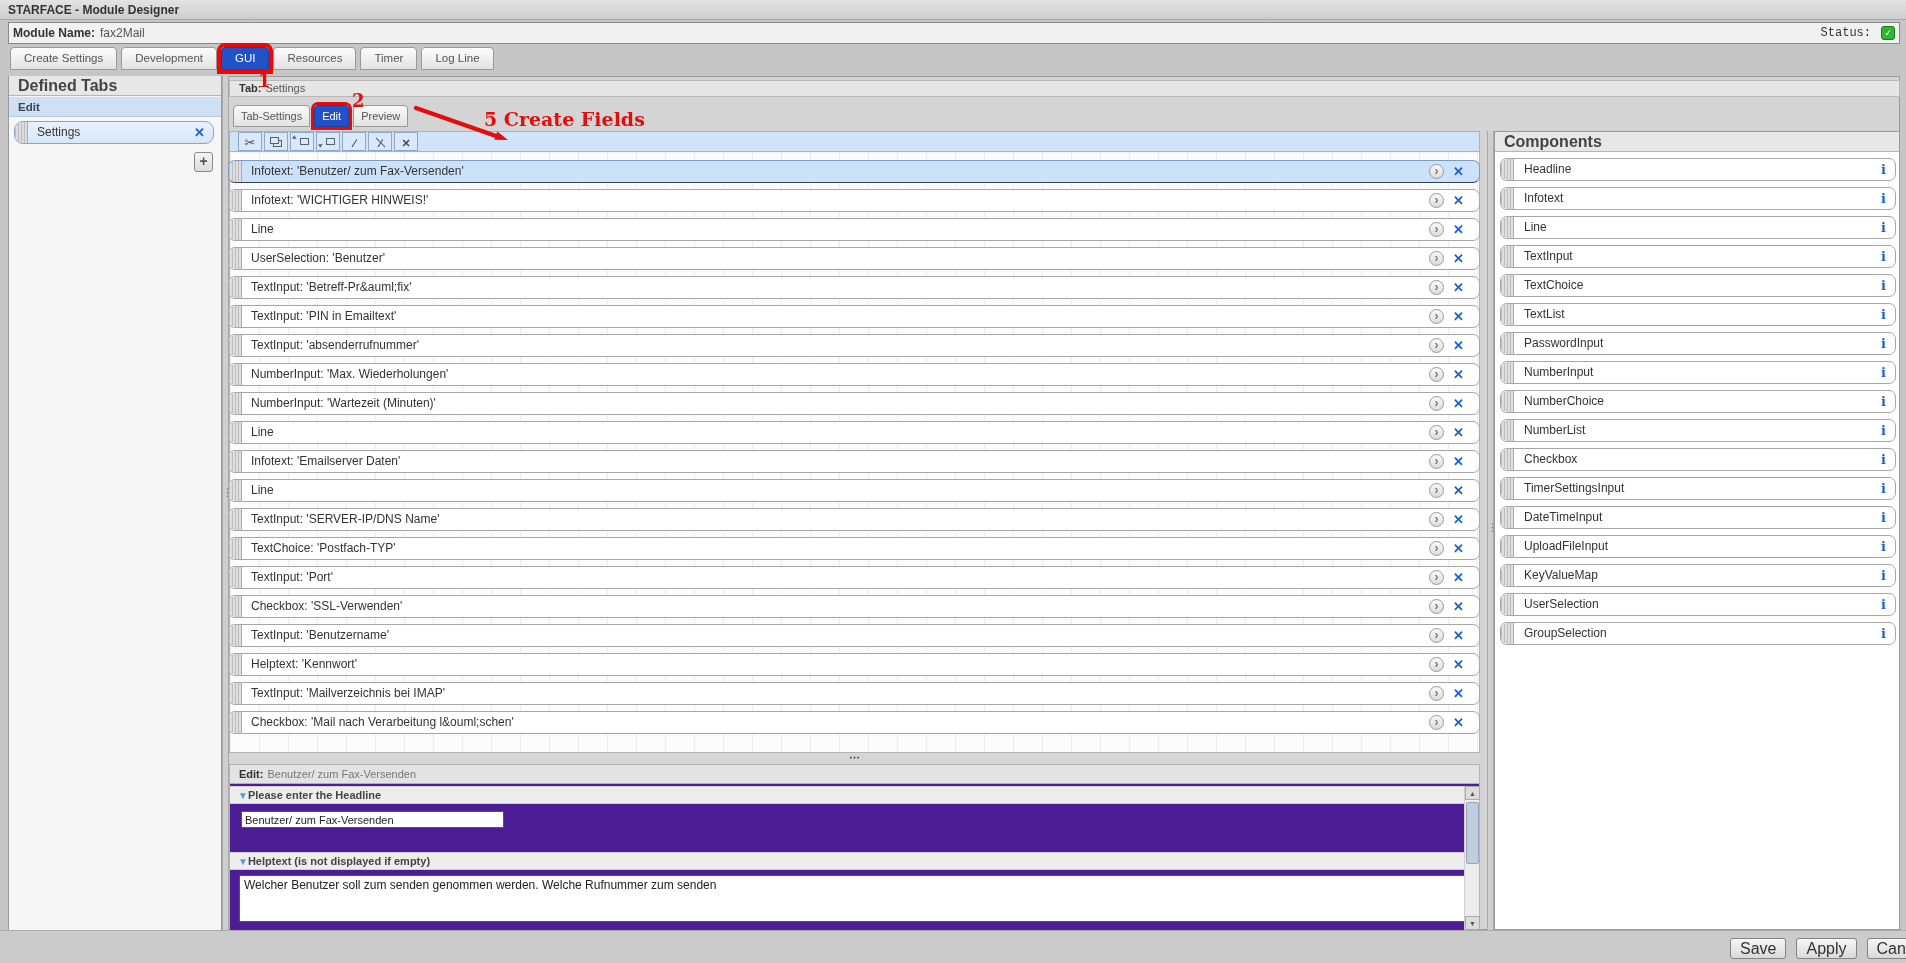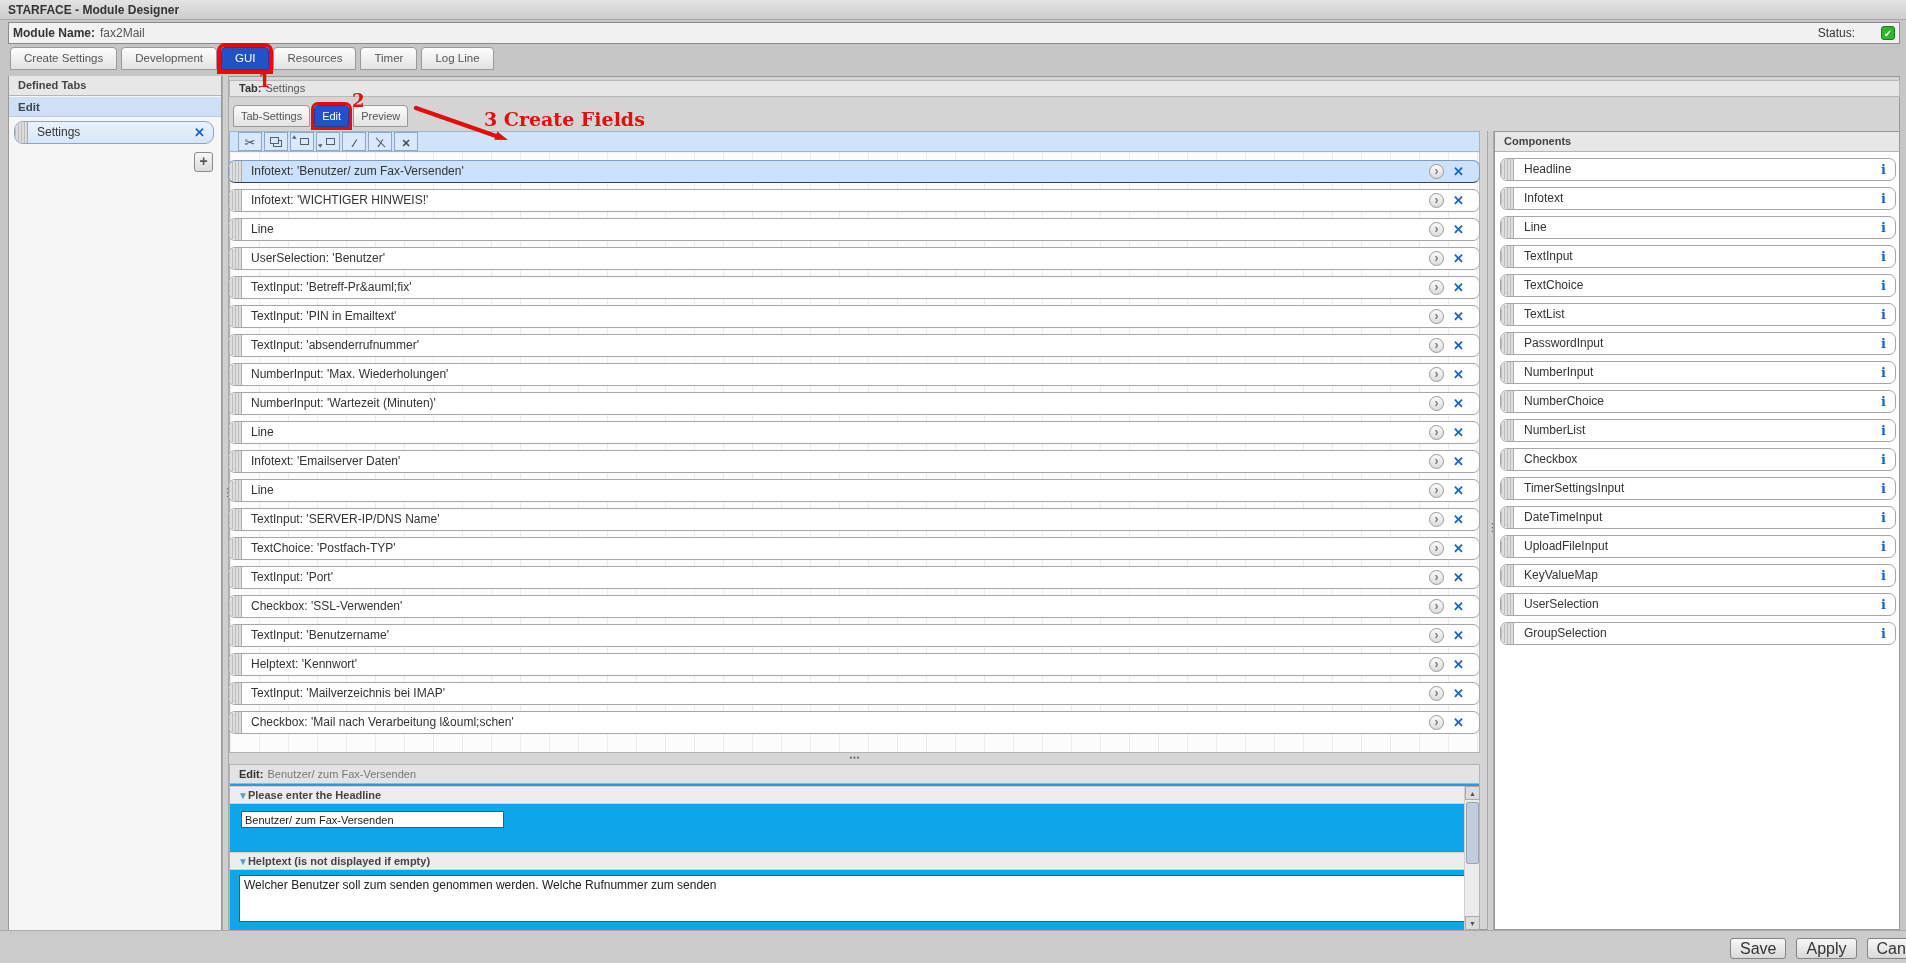--- a/index.html
+++ b/index.html
@@ -8,39 +8,39 @@
 
   
   .titlebar { position:absolute; left:0; top:0; width:1906px; height:20px;
     background:linear-gradient(#e3e3e3,#cdcdcd); border-bottom:1px solid #a8a8a8;
     font-size:12px; font-weight:bold; color:#333; line-height:20px; padding-left:8px; }
   .modulebar { position:absolute; left:8px; top:22px; width:1892px; height:22px;
     background:#f1f1f1; border:1px solid #8a8a8a; display:flex; align-items:center;
     font-size:12px; color:#333; padding:0 4px; }
   .modulebar .lbl { font-weight:bold; margin-right:5px; }
   .modulebar .val { color:#555; }
-  .status-wrap { margin-left:auto; display:flex; align-items:center; gap:26px; }
+  .status-wrap { margin-left:auto; display:flex; align-items:center; gap:10px;font-family:Liberation Mono, monospace; }
   .status-check { width:14px; height:14px; background:#2fb52f; border:1px solid #1d7a1d;
     border-radius:3px; color:#fff; font-size:10px; font-weight:bold; text-align:center; line-height:13px; }
   .status-check::before { content:"✓"; }
 
   .main-tabs { position:absolute; left:10px; top:47px; height:23px; display:flex; gap:4px; }
   .main-tab { height:23px; padding:0 13px; background:linear-gradient(#fdfdfd,#e2e2e2);
     border:1px solid #999; border-radius:4px 4px 0 0; font-size:11.5px; color:#555;
     line-height:21px; cursor:default; white-space:nowrap; }
   .main-tab.active { background:#2252c8; border-color:#1c3f9e; color:#fff;
     outline:4px solid #ee0707; outline-offset:0px; }
   .main-tab.active span { color:#fff; }
 
   
   .content-bg { position:absolute; left:8px; top:76px; width:1892px; height:854px;
     background:#d4d4d4; border:1px solid #9a9a9a; }
 
   .panel-header { background:#e7e7e7; border-bottom:1px solid #b5b5b5;
-    font-size:11px; font-weight:bold; color:#444; line-height:19px; padding-left:9px; }
+    font-size:16px; font-weight:bold; color:#444; line-height:19px; padding-left:9px; }
 
   
   .left-panel { position:absolute; left:8px; top:76px; width:214px; height:854px;
     background:#f6f6f6; border-right:1px solid #999; border-left:1px solid #9a9a9a; }
   .left-panel .panel-header { height:20px; }
   .defined-edit-row { position:absolute; left:0; top:21px; width:100%; height:20px;
     background:#cfe0f5; border-bottom:1px solid #b9cbe0; font-size:11.5px; font-weight:bold;
     color:#3a4656; line-height:20px; padding-left:9px; }
   .tab-pill-list { position:absolute; left:5px; top:45px; width:200px; display:flex; flex-direction:column; gap:6px; }
   .pill { display:flex; align-items:stretch; height:23px; background:linear-gradient(#eaf2fb,#d6e6f8);
@@ -119,21 +119,21 @@
   .chev::before { content:"›"; }
   .row-x { font-size:13px; }
 
   
   .splitter { position:absolute; left:229px; top:752px; width:1251px; height:13px;
     background:#d6d6d6; border-top:1px solid #b2b2b2; border-bottom:1px solid #b2b2b2;
     text-align:center; color:#444; font-size:11px; line-height:9px; font-weight:bold; }
   .splitter::before { content:"⋯"; }
 
   
-  .edit-region { position:absolute; left:229px; top:765px; width:1251px; height:165px; background:#0ea5e9;
+  .edit-region { position:absolute; left:229px; top:765px; width:1251px; height:165px; background:#4c1d95;
     border-left:1px solid #b5b5b5; border-right:1px solid #b5b5b5; }
   .edit-head { position:absolute; left:0; top:0; width:100%; height:19px; background:#e3e3e3;
     border-bottom:1px solid #b0b0b0; font-size:11px; line-height:18px; padding-left:9px; color:#777; }
   .edit-head .b { font-weight:bold; color:#333; margin-right:4px; }
   .section-bar { position:absolute; left:0; width:1243px; height:18px; background:#ededed;
     border-top:1px solid #d2d2d2; border-bottom:1px solid #cfcfcf; display:flex; align-items:center;
     padding-left:8px; font-size:11px; font-weight:bold; color:#444; }
   .tri::before { content:"▼"; color:#5b9bd5; font-size:10px; }
   #sec-headline { top:21px; }
   #sec-helptext { top:87px; }
@@ -572,19 +572,19 @@
   <div class="footer">
     <div class="footer-buttons">
       <button class="btn">Save</button>
       <button class="btn">Apply</button>
       <button class="btn">Cancel</button>
     </div>
   </div>
 
   <div class="anno" id="anno-1">1</div>
   <div class="anno" id="anno-2">2</div>
-  <div class="anno" id="anno-3">3 Create Fields</div>
+  <div class="anno" id="anno-3">5 Create Fields</div>
   <svg id="anno-arrow" width="120" height="52">
     <line x1="8" y1="8" x2="88" y2="36" stroke="#e60c0c" stroke-width="4.5" stroke-linecap="round"></line>
     <polygon points="100,40 89.3,31.4 86.3,39.8" fill="#e60c0c"></polygon>
   </svg>
 
 </div>
 
 </body></html>

